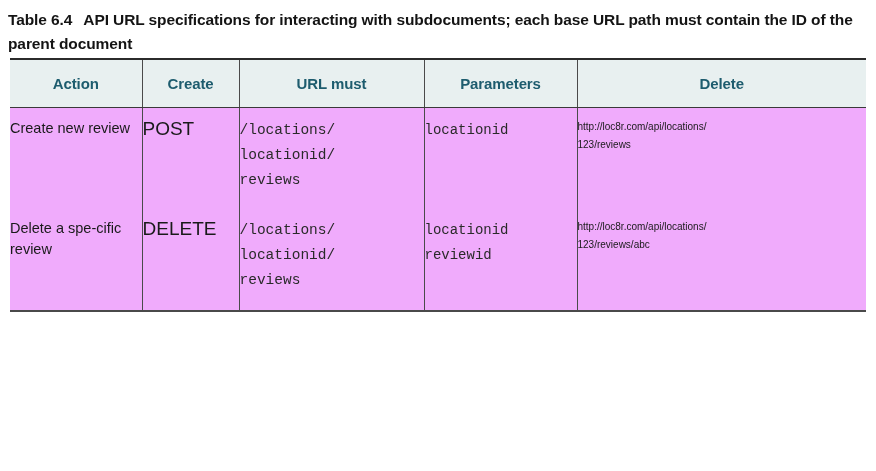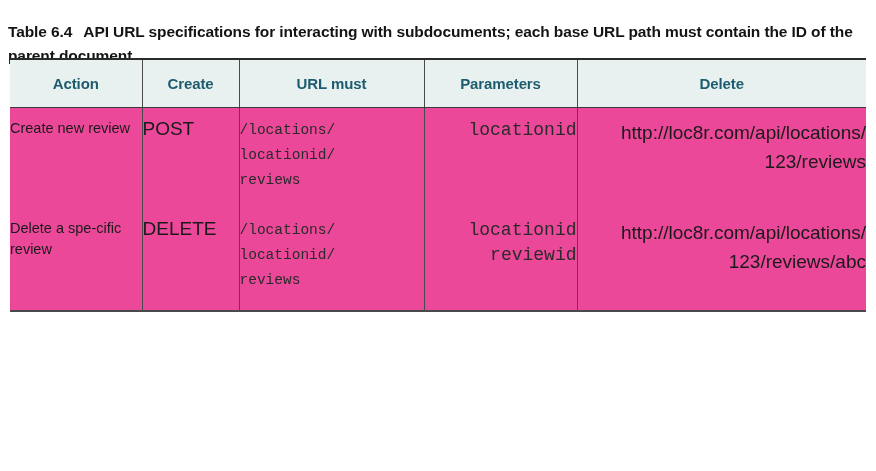--- a/index.html
+++ b/index.html
@@ -19,21 +19,21 @@
     position: relative;
     width: 876px;
     height: 471px;
     box-sizing: border-box;
   }
 
   
   .caption {
     position: absolute;
     left: 8px;
-    top: 20px;
+    top: 8px;
     width: 858px;
     font-family: "Liberation Sans", sans-serif;
     font-weight: bold;
     font-size: 15.5px;
     line-height: 24px;
     color: #141414;
     letter-spacing: -0.1px;
   }
   .caption .cap-num {
     margin-right: 11px;
@@ -68,21 +68,21 @@
     height: 47px;
     padding: 0 12px;
     letter-spacing: -0.1px;
   }
   table.spec thead th:last-child { border-right: none; }
 
   table.spec tbody td {
     border-right: 1.5px solid #4a4a4a;
     vertical-align: top;
     padding: 10px 0 10px 0;
-    background: #ec4899;
+    background: #f0abfc;
   }
   table.spec tbody td:last-child { border-right: none; }
 
   
   col.c-action { width: 132px; }
   col.c-method { width: 97px; }
   col.c-url    { width: 185px; }
   col.c-params { width: 153px; }
   col.c-example{ width: 289px; }
 
@@ -107,34 +107,32 @@
     font-size: 14.5px;
     line-height: 25px;
     color: #2a2a2a;
     white-space: pre-line;
     margin-left: 27px;
   }
   .cell-params {
     padding-left: 16px;
     padding-right: 6px;
     font-family: "Liberation Mono", "DejaVu Sans Mono", monospace;
-    font-size: 18px;
+    font-size: 14px;
     line-height: 25px;
     color: #2a2a2a;
     white-space: pre-line;
-    text-align: right;
   }
   .cell-example {
     padding-left: 17px;
     padding-right: 8px;
-    font-size: 19px;
-    line-height: 29px;
+    font-size: 10px;
+    line-height: 18px;
     color: #1a1a1a;
     white-space: pre-line;
-    text-align: right;
   }
 
   tr.r-1 td { height: 80px; }
   tr.r-2 td { height: 80px; }
   tr.r-3 td { height: 80px; }
   tr.r-4 td { height: 82px; }
 </style>
 </head>
 <body>
 

